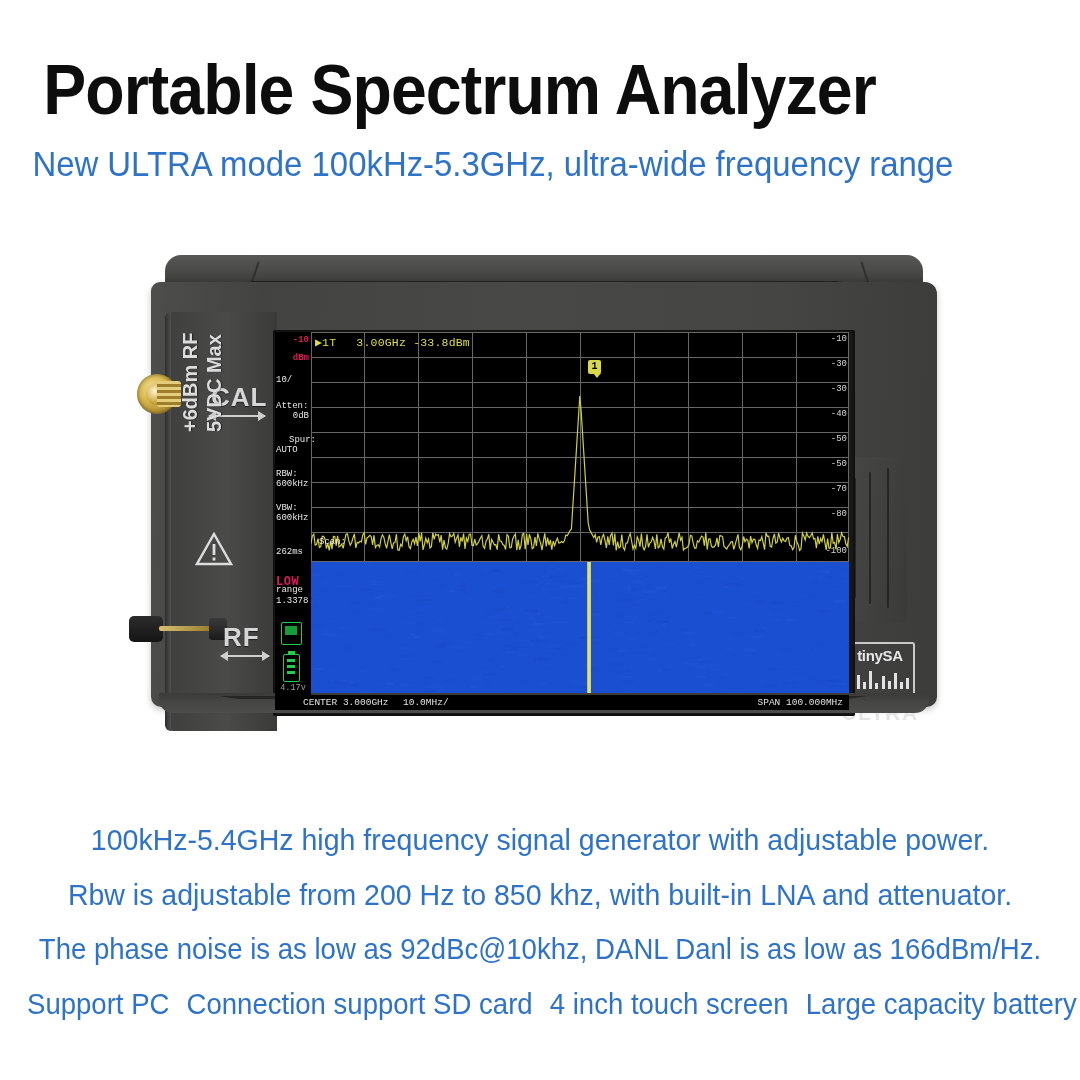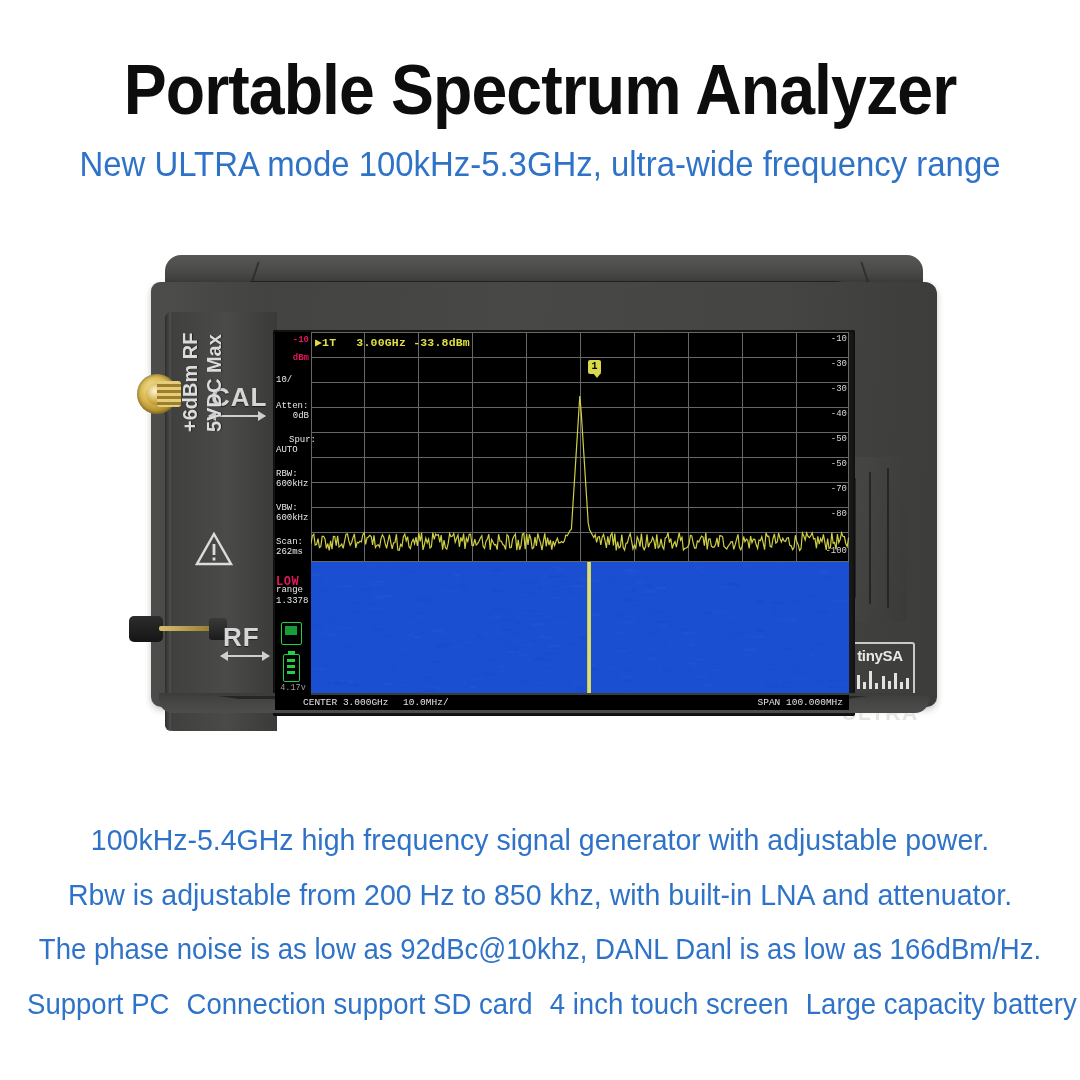--- a/index.html
+++ b/index.html
@@ -6,21 +6,21 @@
   body{
     width:1080px;height:1080px;
     background:#ffffff;
     font-family:"Liberation Sans", sans-serif;
     overflow:hidden;
     position:relative;
   }
 
   
   #headline-block{
-    position:absolute;left:0;top:52px;width:1080px;text-align:center;
+    position:absolute;left:0;top:52px;width:1080px;text-align:left;
   }
   #main-title{
     font-family:"Liberation Sans", sans-serif;
     font-weight:bold;
     font-size:70px;
     line-height:76px;
     letter-spacing:-1px;
     color:#0d0d0d;
     transform:scaleX(0.92);
     white-space:nowrap;
@@ -244,21 +244,21 @@
     display:block;text-align:center;color:#000;font-size:10px;line-height:14px;font-weight:bold;
     font-family:"Liberation Mono","DejaVu Sans Mono",monospace;
   }
   #marker-flag:after{
     content:"";position:absolute;left:4.5px;top:13px;width:0;height:0;
     border-left:4px solid transparent;border-right:4px solid transparent;
     border-top:5px solid #d9d94a;
   }
   #lcd-header{
     position:absolute;left:40px;top:3px;height:13px;z-index:5;
-    color:#dfdf45;font-size:11.5px;font-weight:bold;white-space:nowrap;
+    color:#dfdf45;font-size:11.5px;font-weight:normal;white-space:nowrap;
     font-family:"Liberation Mono","DejaVu Sans Mono",monospace;
     letter-spacing:.2px;
   }
   #lcd-header .hdr-tri{color:#dfdf45;}
   #lcd-header .hdr-gap{display:inline-block;width:20px;}
 
   
   #db-axis{
     position:absolute;right:1px;top:0;width:30px;height:230px;z-index:5;
     font-family:"Liberation Mono","DejaVu Sans Mono",monospace;
@@ -371,21 +371,21 @@
           <div class="sb-row sb-red" style="top:22px;">dBm</div>
           <div class="sb-row sb-white sb-left" style="top:44px;">10/</div>
           <div class="sb-row sb-white sb-left" style="top:70px;">Atten:</div>
           <div class="sb-row sb-white" style="top:80px;">0dB</div>
           <div class="sb-row sb-white sb-left" style="top:104px;padding-left:14px;">Spur:</div>
           <div class="sb-row sb-white sb-left" style="top:114px;">AUTO</div>
           <div class="sb-row sb-white sb-left" style="top:138px;">RBW:</div>
           <div class="sb-row sb-white sb-left" style="top:148px;">600kHz</div>
           <div class="sb-row sb-white sb-left" style="top:172px;">VBW:</div>
           <div class="sb-row sb-white sb-left" style="top:182px;">600kHz</div>
-          <div class="sb-row sb-white sb-left" style="top:206px;">Scan:</div>
+          <div class="sb-row sb-white sb-left" style="top:206px;margin-left:43px;">Scan:</div>
           <div class="sb-row sb-white sb-left" style="top:216px;">262ms</div>
           <div class="sb-row sb-lowred sb-left" style="top:246px;">LOW</div>
           <div class="sb-row sb-white sb-left" style="top:254px;">range</div>
           <div class="sb-row sb-white sb-left" style="top:265px;">1.3378</div>
 
           <div id="sd-icon"></div>
           <div id="batt-icon">
             <div class="batt-seg" style="top:4px"></div>
             <div class="batt-seg" style="top:10px"></div>
             <div class="batt-seg" style="top:16px"></div>

